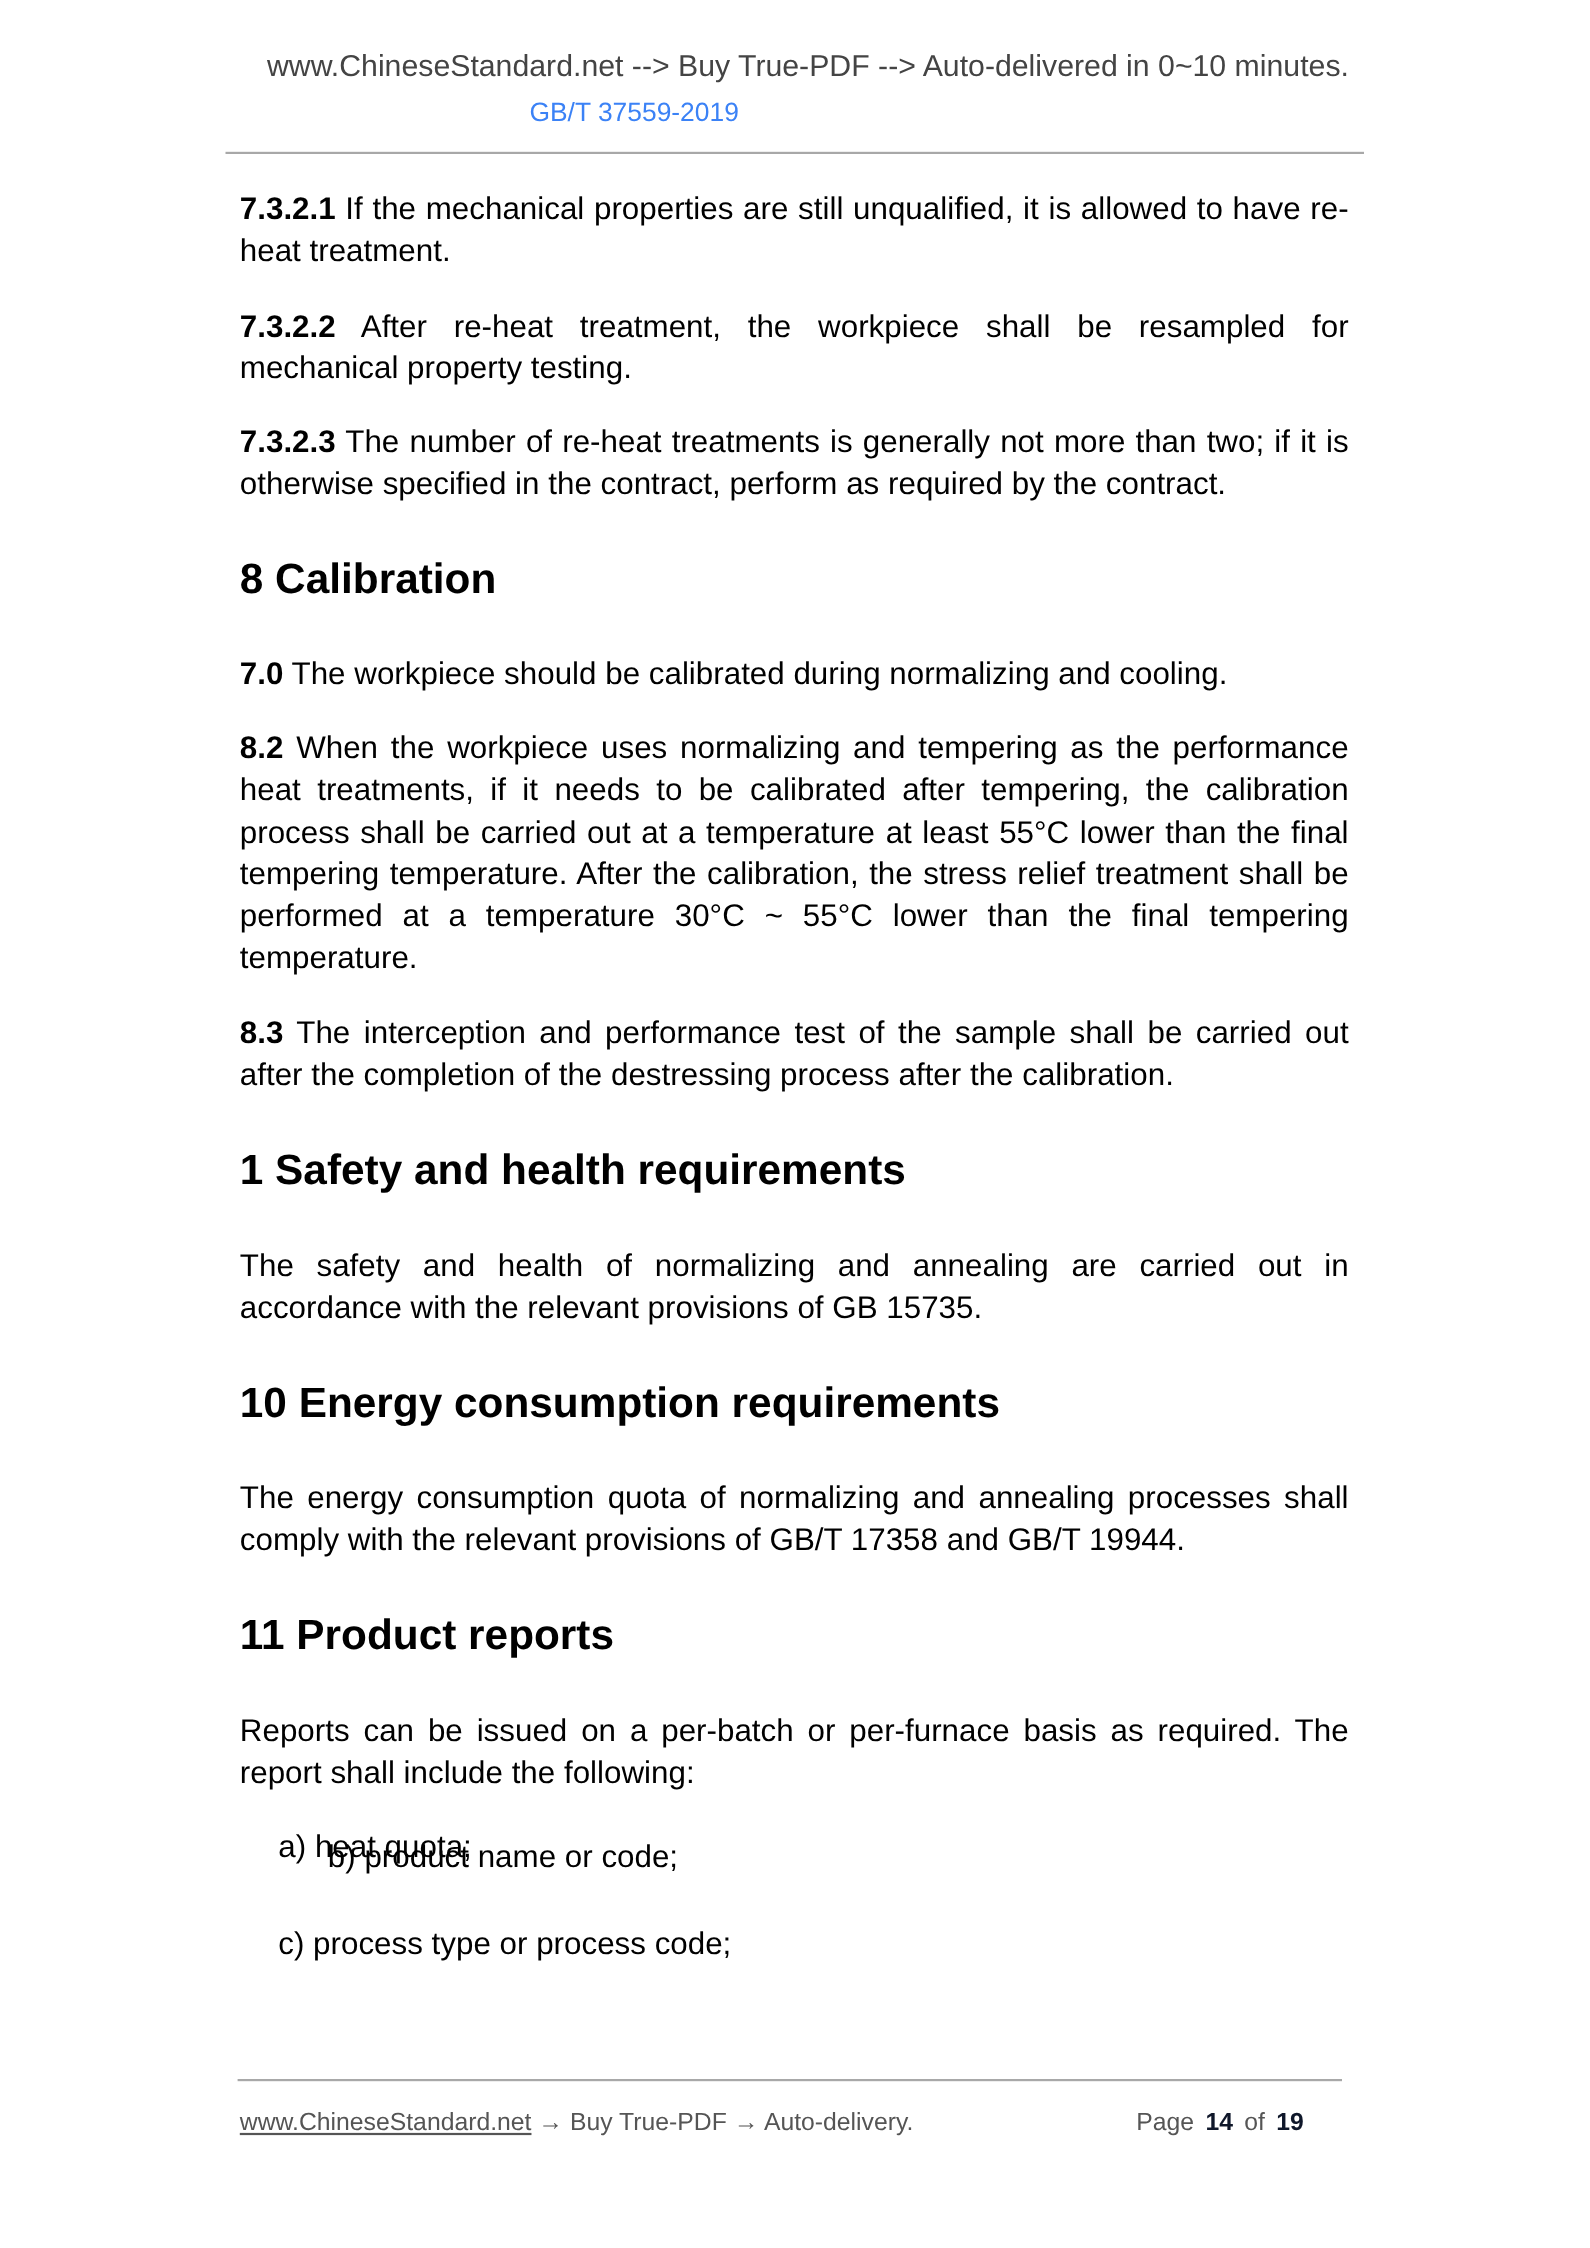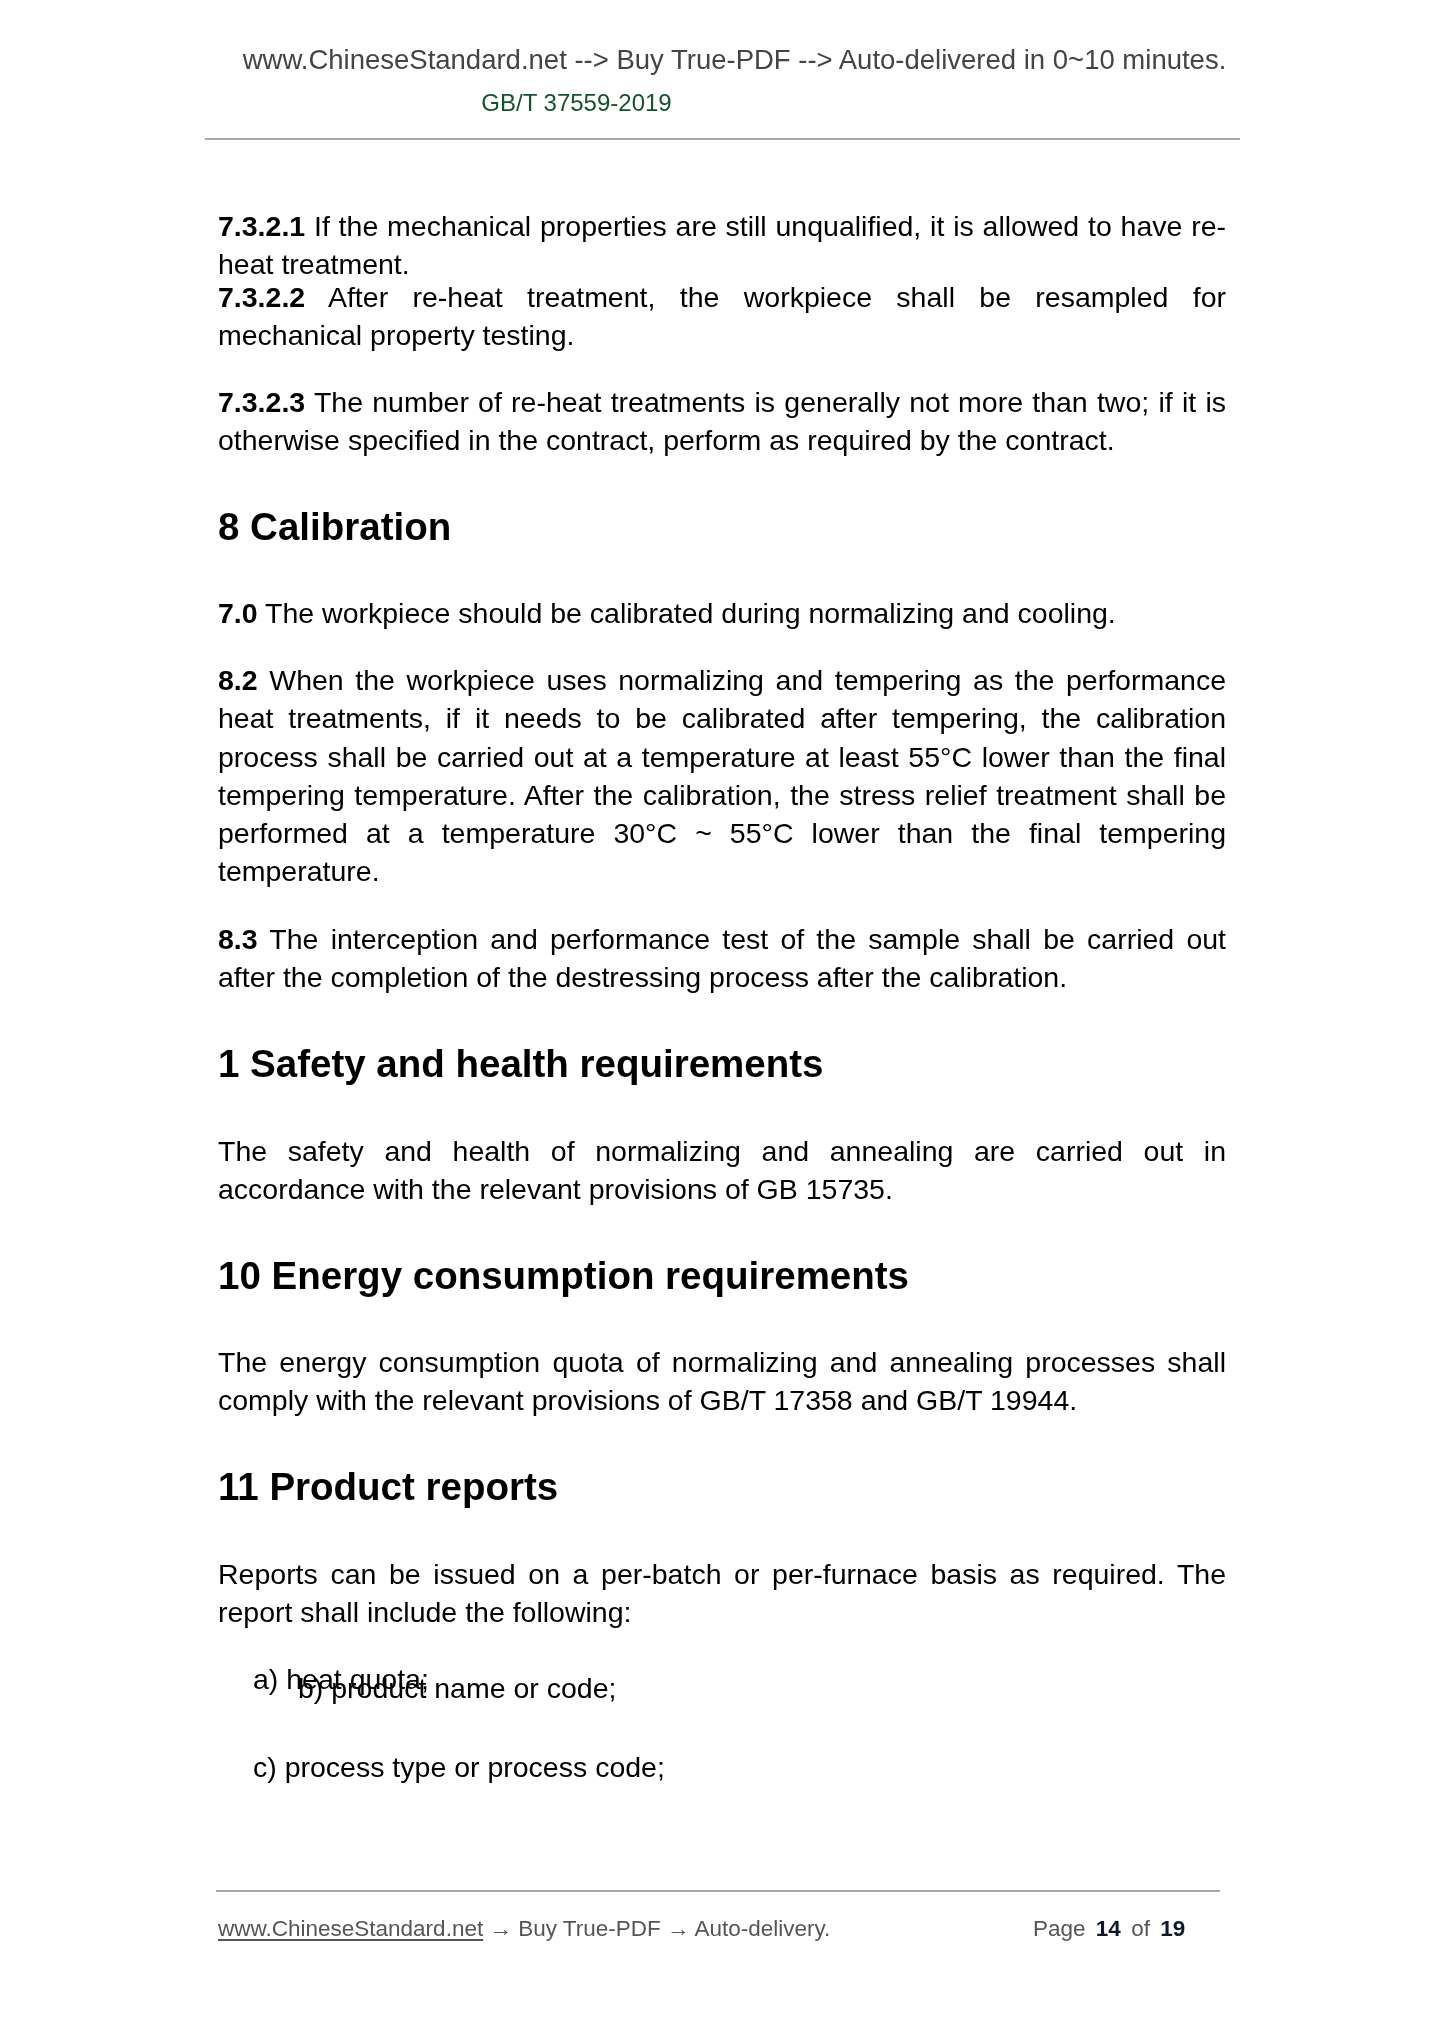--- a/index.html
+++ b/index.html
@@ -28,21 +28,21 @@
     margin-left: 12px;
   }
   .page-header-line2 {
     position: absolute;
     left: 0;
     width: 1153px;
     top: 88px;
     text-align: center;
     font-size: 24px;
     line-height: 30px;
-    color: #14532d;
+    color: #3b82f6;
   }
   .rule {
     position: absolute;
     height: 0;
     border-top: 2px solid #a8a8a8;
   }
   .rule.top { left: 205px; width: 1035px; top: 138px; }
   .rule.bottom { left: 216px; width: 1004px; top: 1890px; }
 
   .block {
@@ -96,21 +96,21 @@
   }
   .footer-right b { color: #0f172a; }
 </style>
 </head>
 <body>
 
 <div class="page-header-line1">www.ChineseStandard.net --&gt; Buy True-PDF --&gt; Auto-delivered in 0~10 minutes.</div>
 <div class="page-header-line2">GB/T 37559-2019</div>
 <div class="rule top"></div>
 
-<div class="block para" style="top:171px;margin-top:36px;">
+<div class="block para" style="top:171px;">
   <span class="num">7.3.2.1</span>
   <span>If the mechanical properties are still unqualified, it is allowed to have re-heat treatment.</span>
 </div>
 
 <div class="block para" style="top:278px;">
   <span class="num">7.3.2.2</span>
   <span>After re-heat treatment, the workpiece shall be resampled for mechanical property testing.</span>
 </div>
 
 <div class="block para" style="top:383px;">

